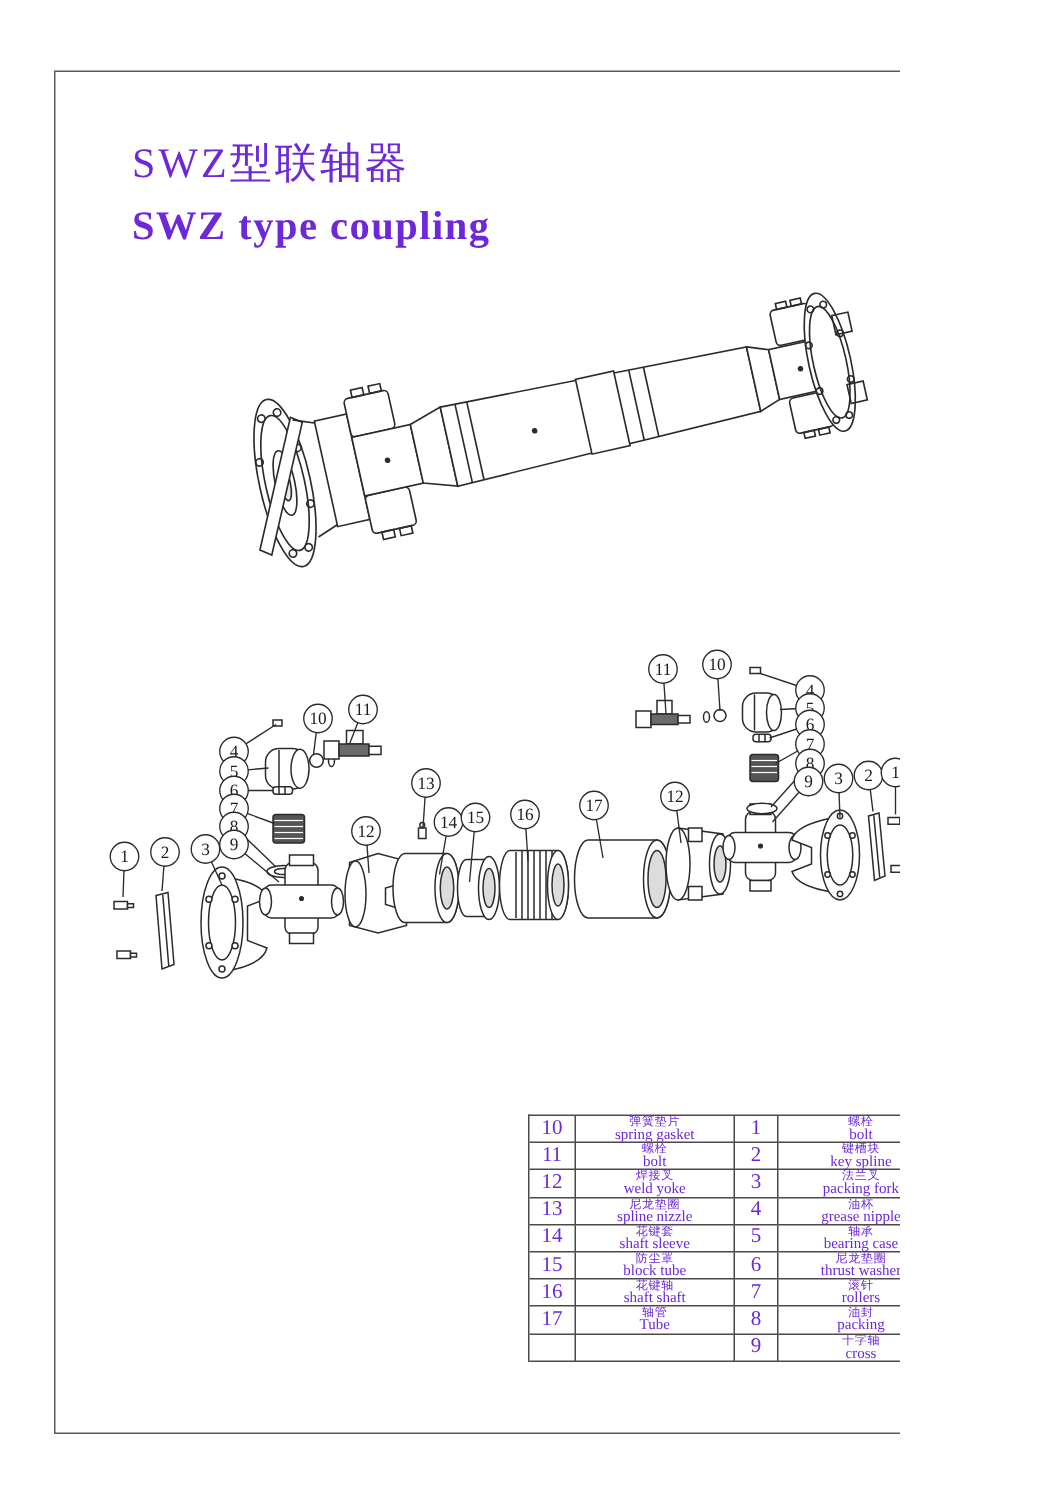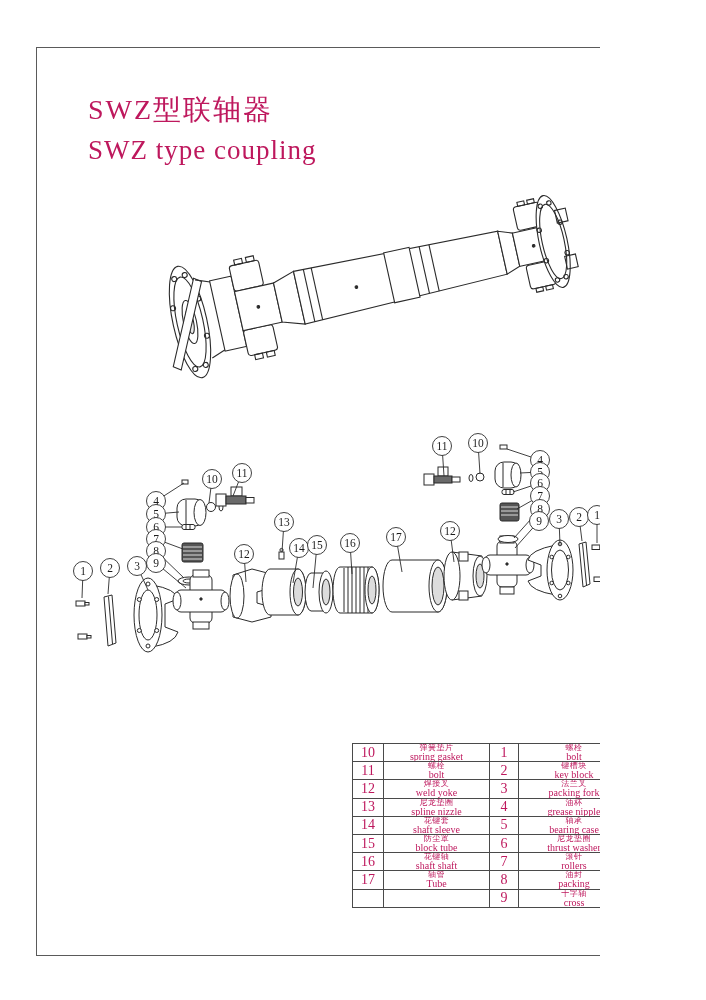--- a/index.html
+++ b/index.html
@@ -1,22 +1,22 @@
 <!DOCTYPE html>
 <html><head>
 <meta charset="utf-8">
 <style>
   html,body{margin:0;padding:0;background:#ffffff;}
   #page{position:relative;width:600px;height:1000px;background:#ffffff;overflow:hidden;
-        font-family:"Liberation Serif","DejaVu Serif",serif;color:#be185d;}
+        font-family:"Liberation Serif","DejaVu Serif",serif;color:#6d28d9;}
   #border-frame{position:absolute;left:36px;top:47px;width:634px;height:909px;
         border:1.4px solid #5a5a5a;box-sizing:border-box;}
   #title-block{position:absolute;left:88px;top:90px;line-height:1.45;}
   .title-cn{font-size:28px;letter-spacing:2px;}
-  .title-en{font-size:27px;letter-spacing:1px;}
+  .title-en{font-size:27px;letter-spacing:1px;font-weight:bold;}
   #page-svg{position:absolute;left:0;top:0;width:706px;height:1000px;}
   
   #parts-table{position:absolute;left:352px;top:743px;display:flex;}
   .tgrid{display:grid;border-top:1px solid #4a4a4a;border-left:1px solid #4a4a4a;}
   .tgrid.right{border-left:none;}
   .pcell{border-right:1px solid #4a4a4a;border-bottom:1px solid #4a4a4a;
          display:flex;flex-direction:column;align-items:center;justify-content:center;
          box-sizing:border-box;height:18.2px;overflow:hidden;}
   .pno{font-size:14px;}
   .cn{font-size:8px;line-height:8px;letter-spacing:0.5px;text-align:right;}
@@ -434,21 +434,21 @@
       </div>
     <div id="table-right" class="tgrid right" style="grid-template-columns:29px 111px;">
         <div class="pcell pno">1</div>
         <div class="pcell">
           <div class="cn">螺栓</div>
           <div class="en">bolt</div>
         </div>
         <div class="pcell pno">2</div>
         <div class="pcell">
           <div class="cn">键槽块</div>
-          <div class="en">key block</div>
+          <div class="en">key spline</div>
         </div>
         <div class="pcell pno">3</div>
         <div class="pcell">
           <div class="cn">法兰叉</div>
           <div class="en">packing fork</div>
         </div>
         <div class="pcell pno">4</div>
         <div class="pcell">
           <div class="cn">油杯</div>
           <div class="en">grease nipple</div>

